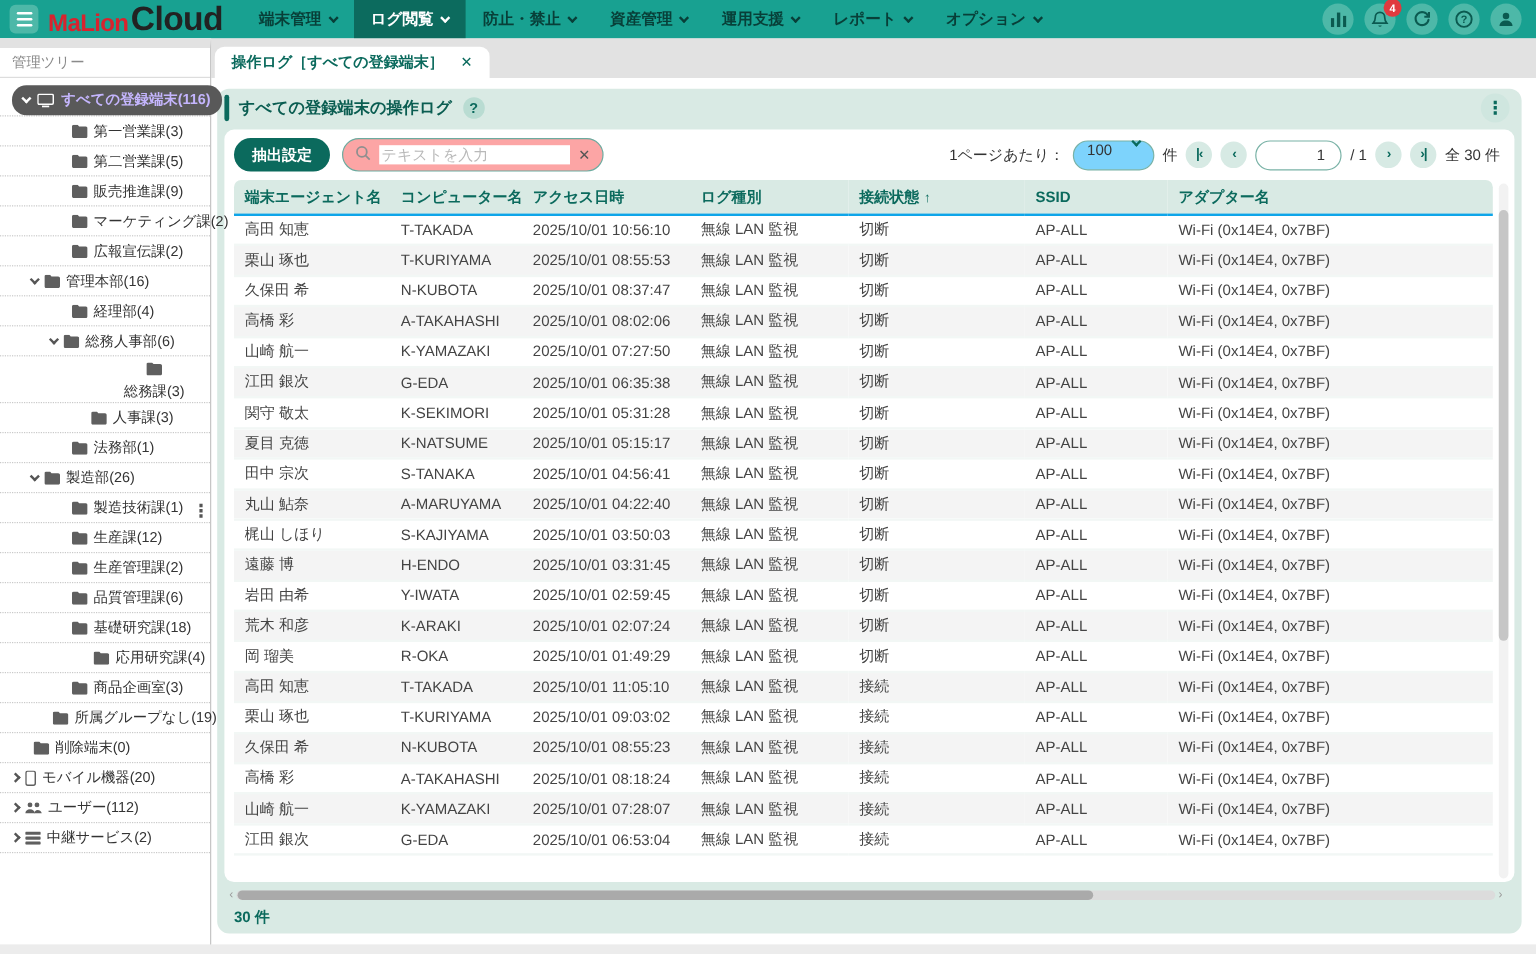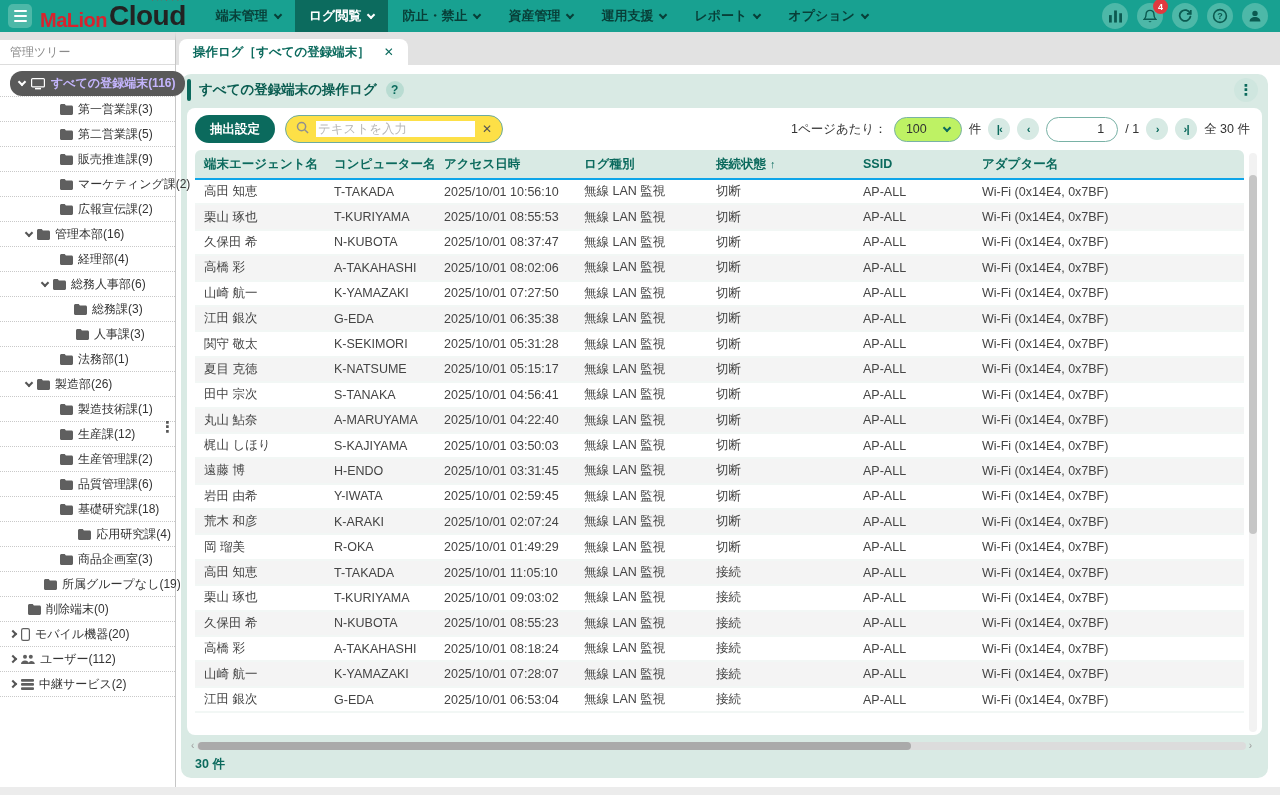--- a/index.html
+++ b/index.html
@@ -49,26 +49,26 @@
   .panel { height:100%; background:#d9eae4; border-radius:10px; display:flex; flex-direction:column; }
   .panel-header { flex:none; height:32px; display:flex; align-items:center; padding:0 10px 0 16px; position:relative; }
   .accent { position:absolute; left:6px; top:5px; bottom:5px; width:4px; border-radius:2px; background:#0b6a5d; }
   .panel-title { color:#0a5d51; font-weight:bold; font-size:13.5px; margin-left:2px; }
   .help-btn { width:18px; height:18px; border-radius:50%; background:#b9dcd2; color:#0b6a5d; font-weight:bold; font-size:12px; display:flex; align-items:center; justify-content:center; margin-left:9px; cursor:pointer; }
   .kebab-btn { margin-left:auto; width:24px; height:24px; border-radius:50%; background:#cfe6df; color:#0b6a5d; font-weight:bold; font-size:15px; display:flex; align-items:center; justify-content:center; cursor:pointer; }
   .card { flex:1; min-height:0; margin:2px 6px 0 6px; background:#fff; border-radius:8px; display:flex; flex-direction:column; }
   
   .toolbar { flex:none; height:42px; display:flex; align-items:center; gap:10px; padding:0 12px 0 8px; font-size:12.5px; }
   .filter-btn { height:28px; border:none; border-radius:15px; background:#0b6a5d; color:#fff; font-weight:bold; font-size:12.5px; padding:0 15px; cursor:pointer; font-family:inherit; }
-  .searchbox { width:218px; height:28px; border:1.5px solid #6cab9f; border-radius:15px; display:flex; align-items:center; gap:7px; padding:0 10px; background:#fde047; }
+  .searchbox { width:218px; height:28px; border:1.5px solid #6cab9f; border-radius:15px; display:flex; align-items:center; gap:7px; padding:0 10px; background:#fca5a5; }
   .searchbox input { flex:1; min-width:0; border:none; outline:none; font-size:12.5px; font-family:inherit; color:#333; }
   .searchbox input::placeholder { color:#b9b9b9; }
   .clear-btn { color:#555; font-size:12px; cursor:pointer; }
   .pagination { margin-left:auto; display:flex; align-items:center; gap:7px; color:#333; }
-  .select-pill { height:25px; border:1.5px solid #79b2a6; border-radius:13px; display:flex; align-items:center; gap:17px; padding:0 11px; cursor:pointer; background:#bef264; }
+  .select-pill { height:25px; border:1.5px solid #79b2a6; border-radius:13px; display:flex; align-items:flex-start; gap:17px; padding:0 11px; cursor:pointer; background:#7dd3fc; }
   .select-pill .chev { border-color:#0b6a5d; }
   .nav-btn { width:22px; height:22px; border-radius:50%; background:#d7eae4; color:#0b6a5d; font-weight:bold; font-size:11.5px; display:flex; align-items:center; justify-content:center; cursor:pointer; letter-spacing:-1px; flex:none; }
   .page-input { width:72px; height:25px; border:1.5px solid #79b2a6; border-radius:13px; text-align:right; padding:0 13px; font-size:12.5px; font-family:inherit; color:#333; outline:none; }
   
   .tablewrap { flex:1; min-height:0; overflow:hidden; padding:0 18px 0 8px; position:relative; }
   table { width:100%; border-collapse:collapse; table-layout:fixed; font-size:12.5px; color:#444; }
   thead th { background:#d9eae4; color:#0b6a5d; font-size:12.5px; font-weight:bold; text-align:left; height:29px; padding:0 9px; border-bottom:2px solid #0ea5e9; white-space:nowrap; cursor:pointer; }
   thead th:first-child { border-top-left-radius:6px; }
   thead th:last-child { border-top-right-radius:6px; }
   tbody td { height:25.4px; padding:0 9px; border-bottom:2px solid #f2f7f5; white-space:nowrap; overflow:hidden; }
@@ -247,21 +247,21 @@
         </div>
         <div class="tree-row" style="padding-left: 42px;">
           <span class="chev  tchev"></span>
           <span class="ticon">
             <svg width="13" height="11" viewBox="0 0 13 11">
               <path d="M0 1.5C0 .7.7 0 1.5 0h3.2l1.2 1.4h5.6c.8 0 1.5.7 1.5 1.5v6.6c0 .8-.7 1.5-1.5 1.5h-10C.7 11 0 10.3 0 9.5z" fill="#5f5f5f"></path>
             </svg>
           </span>
           <span class="tlabel">総務人事部(6)</span>
         </div>
-        <div class="tree-row" style="padding-left: 56px;">
+        <div class="tree-row" style="padding-left: 86px; flex-direction: column;">
           <span class="spacer"></span>
           <span class="ticon">
             <svg width="13" height="11" viewBox="0 0 13 11">
               <path d="M0 1.5C0 .7.7 0 1.5 0h3.2l1.2 1.4h5.6c.8 0 1.5.7 1.5 1.5v6.6c0 .8-.7 1.5-1.5 1.5h-10C.7 11 0 10.3 0 9.5z" fill="#5f5f5f"></path>
             </svg>
           </span>
           <span class="tlabel">総務課(3)</span>
         </div>
         <div class="tree-row" style="padding-left: 58px;">
           <span class="spacer"></span>

